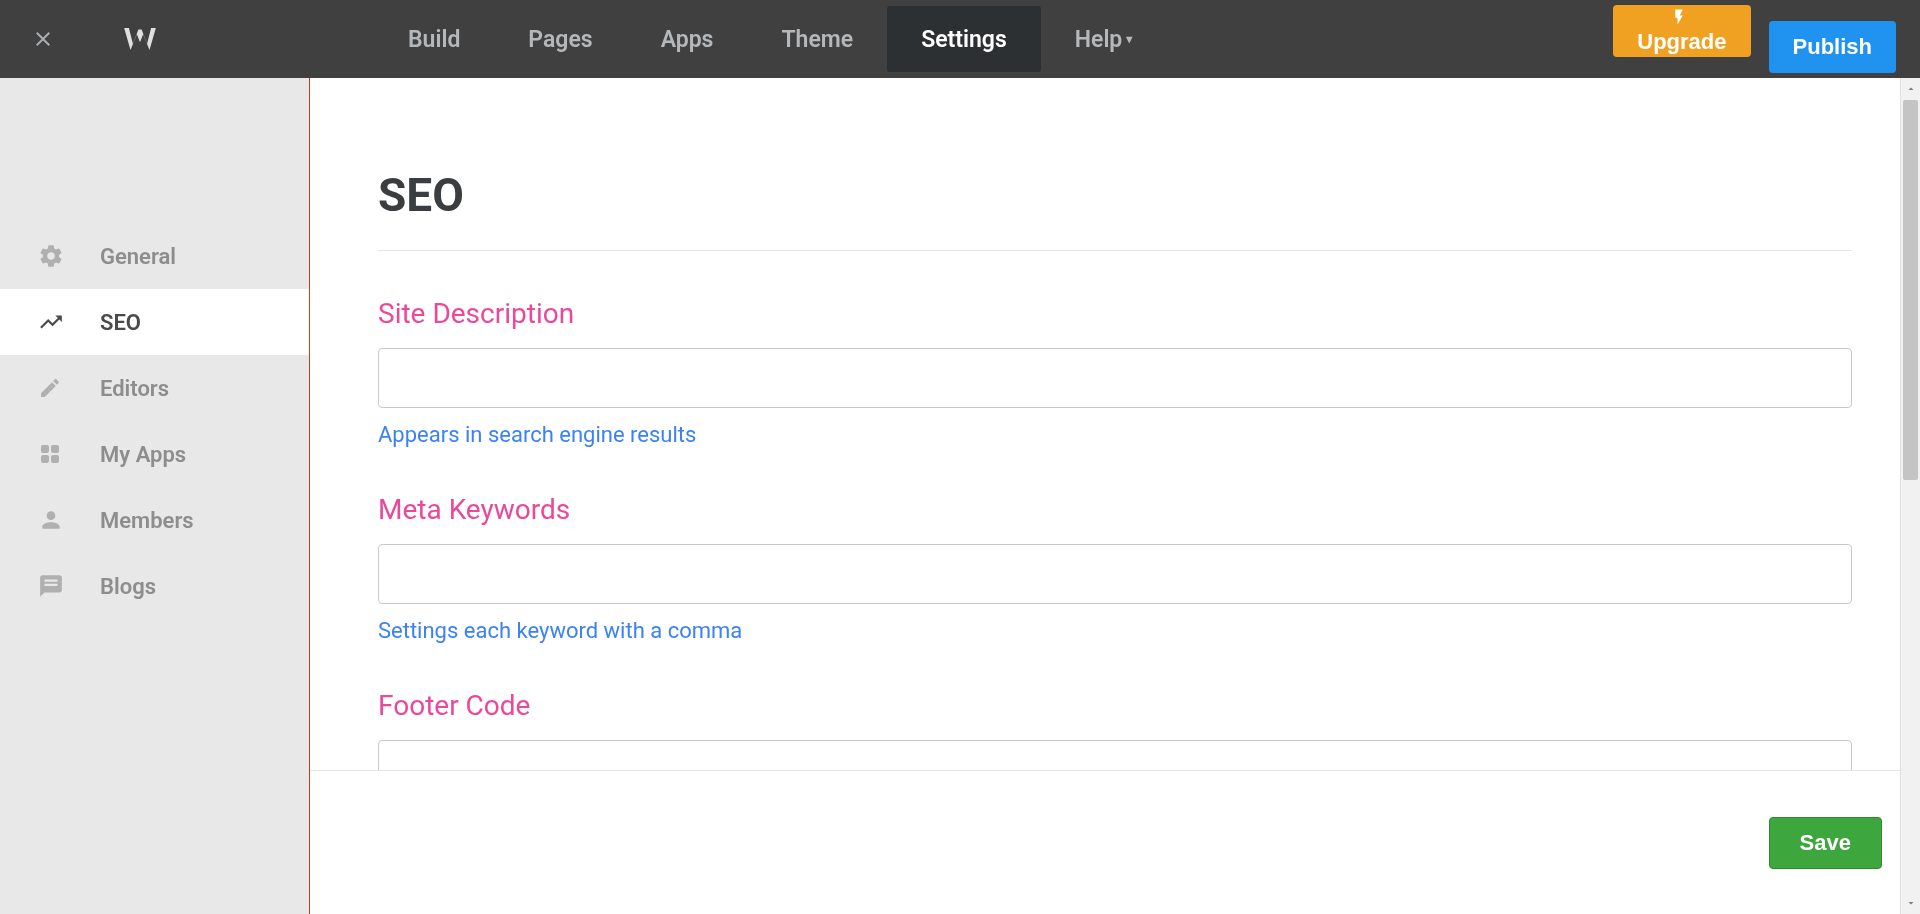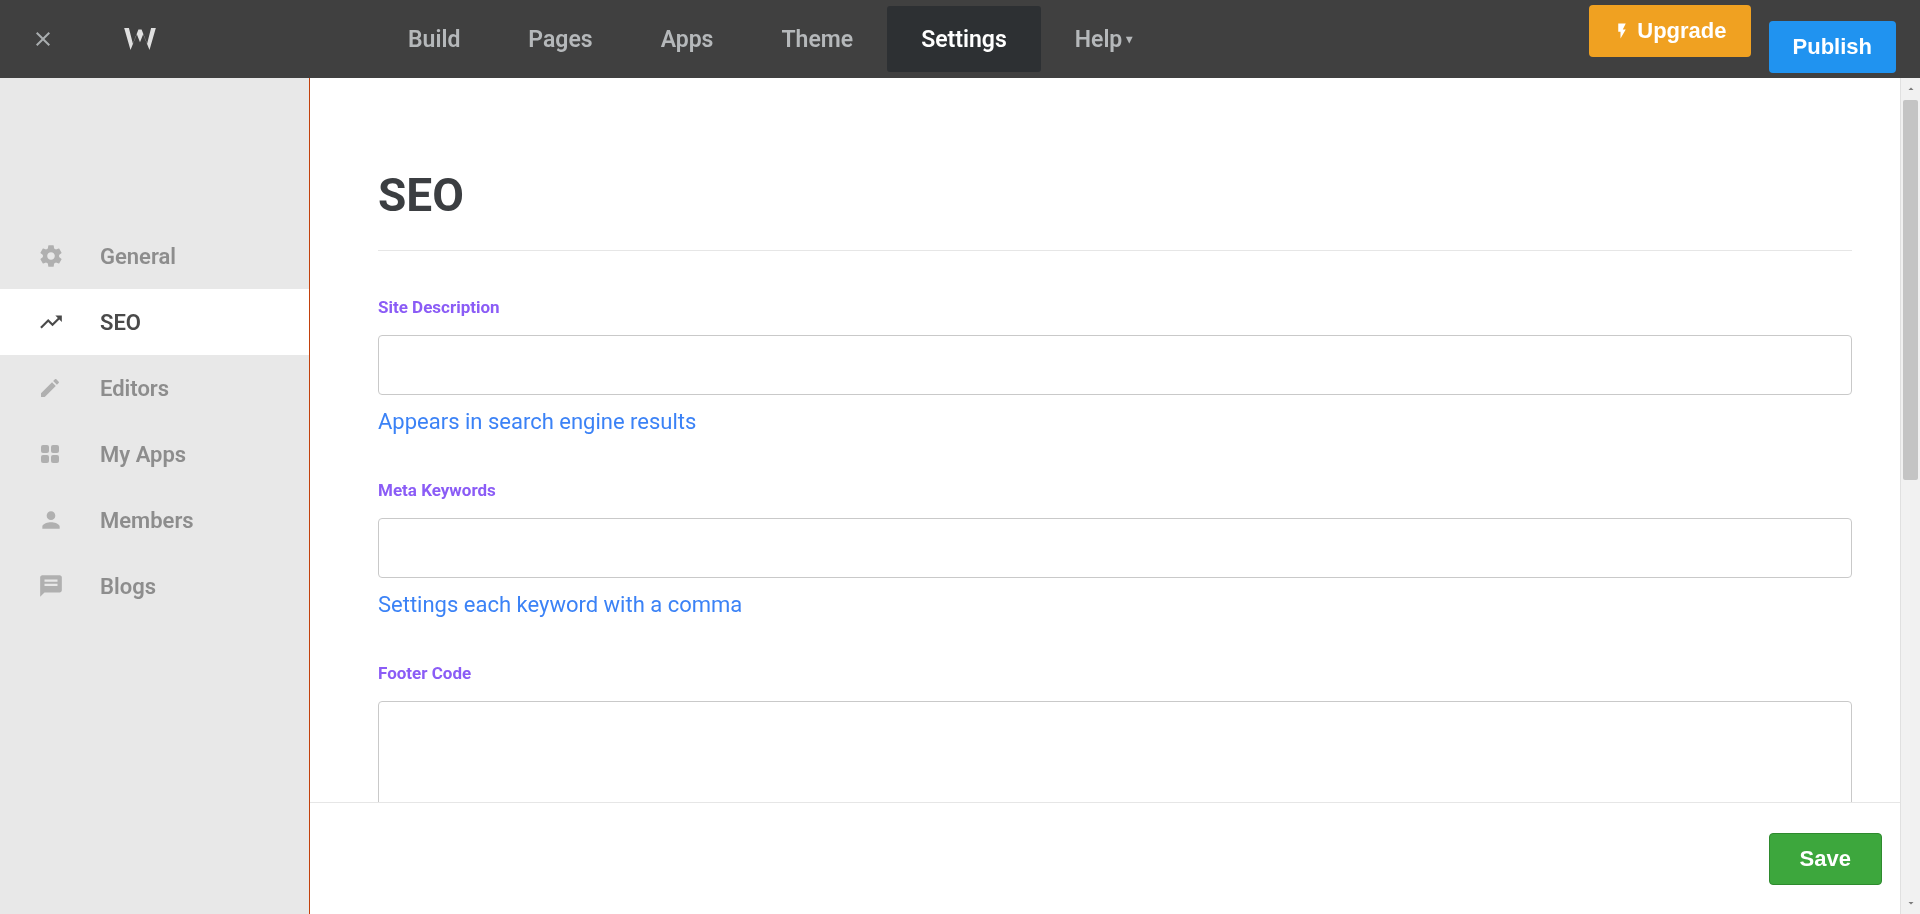--- a/index.html
+++ b/index.html
@@ -81,21 +81,21 @@
   padding: 0 24px;
   border-radius: 4px;
   font-size: 22px;
   font-weight: 700;
   color: #fff;
   display: flex;
   align-items: center;
   cursor: pointer;
   border: none;
 }
-.btn-upgrade { background: #f0a121; }
+.btn-upgrade { background: #f0a121; flex-direction: column; }
 .btn-upgrade svg { margin-right: 6px; }
 .btn-publish { background: #2093f0; margin-top: 16px; }
 
 
 .layout {
   display: flex;
   height: calc(100% - 78px);
 }
 
 
@@ -145,23 +145,23 @@
   font-weight: 700;
   color: #3b3e41;
   padding-bottom: 28px;
   border-bottom: 1px solid #e6e6e6;
   margin-bottom: 46px;
 }
 .field {
   margin-bottom: 46px;
 }
 .field-label {
-  font-size: 17px;
-  font-weight: 700;
-  color: #8b5cf6;
+  font-size: 28px;
+  font-weight: 400;
+  color: #ec4899;
   margin-bottom: 18px;
 }
 .field input, .field textarea {
   width: 100%;
   font-size: 20px;
   padding: 14px 16px;
   border: 1px solid #c9c9c9;
   border-radius: 4px;
   background: #fff;
   font-family: inherit;
@@ -169,21 +169,21 @@
 .field input { height: 60px; }
 .field textarea { height: 190px; resize: none; }
 .field-help {
   margin-top: 14px;
   font-size: 22px;
   color: #3b82f6;
 }
 
 
 .footer-bar {
-  height: 112px;
+  height: 144px;
   background: #fff;
   border-top: 1px solid #e6e6e6;
   display: flex;
   align-items: center;
   justify-content: flex-end;
   padding-right: 38px;
 }
 .btn-save {
   background: #3da73d;
   border: 1px solid #2e8a2e;

